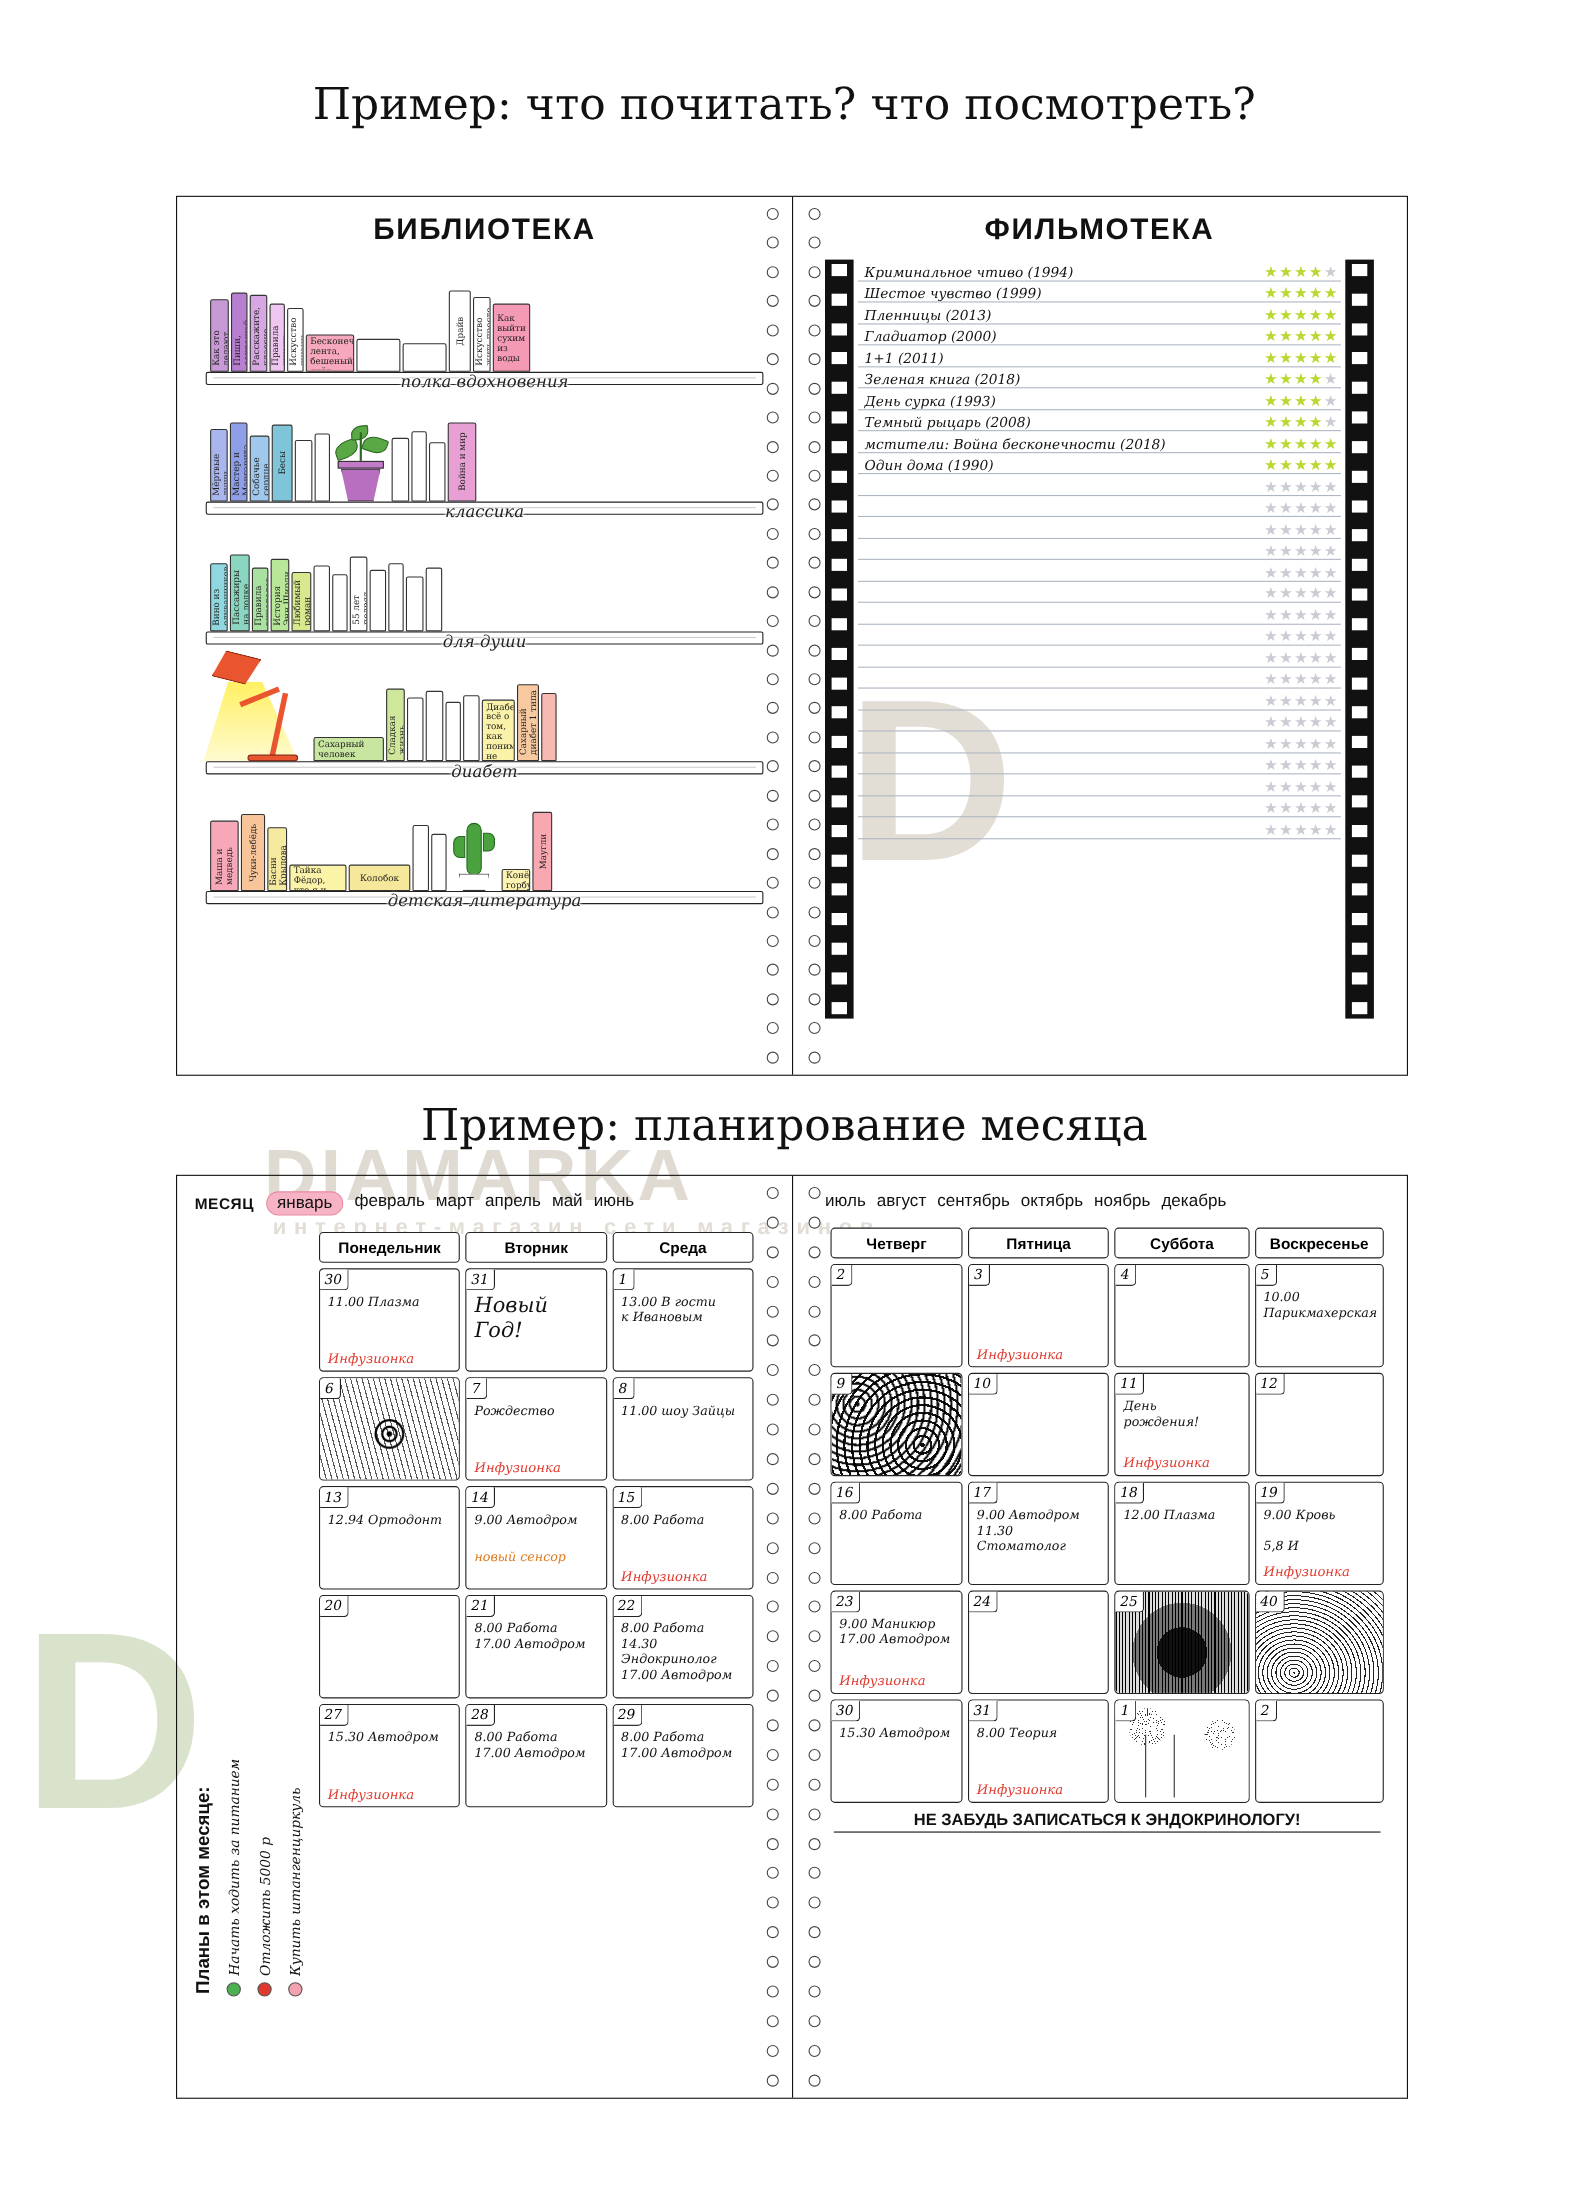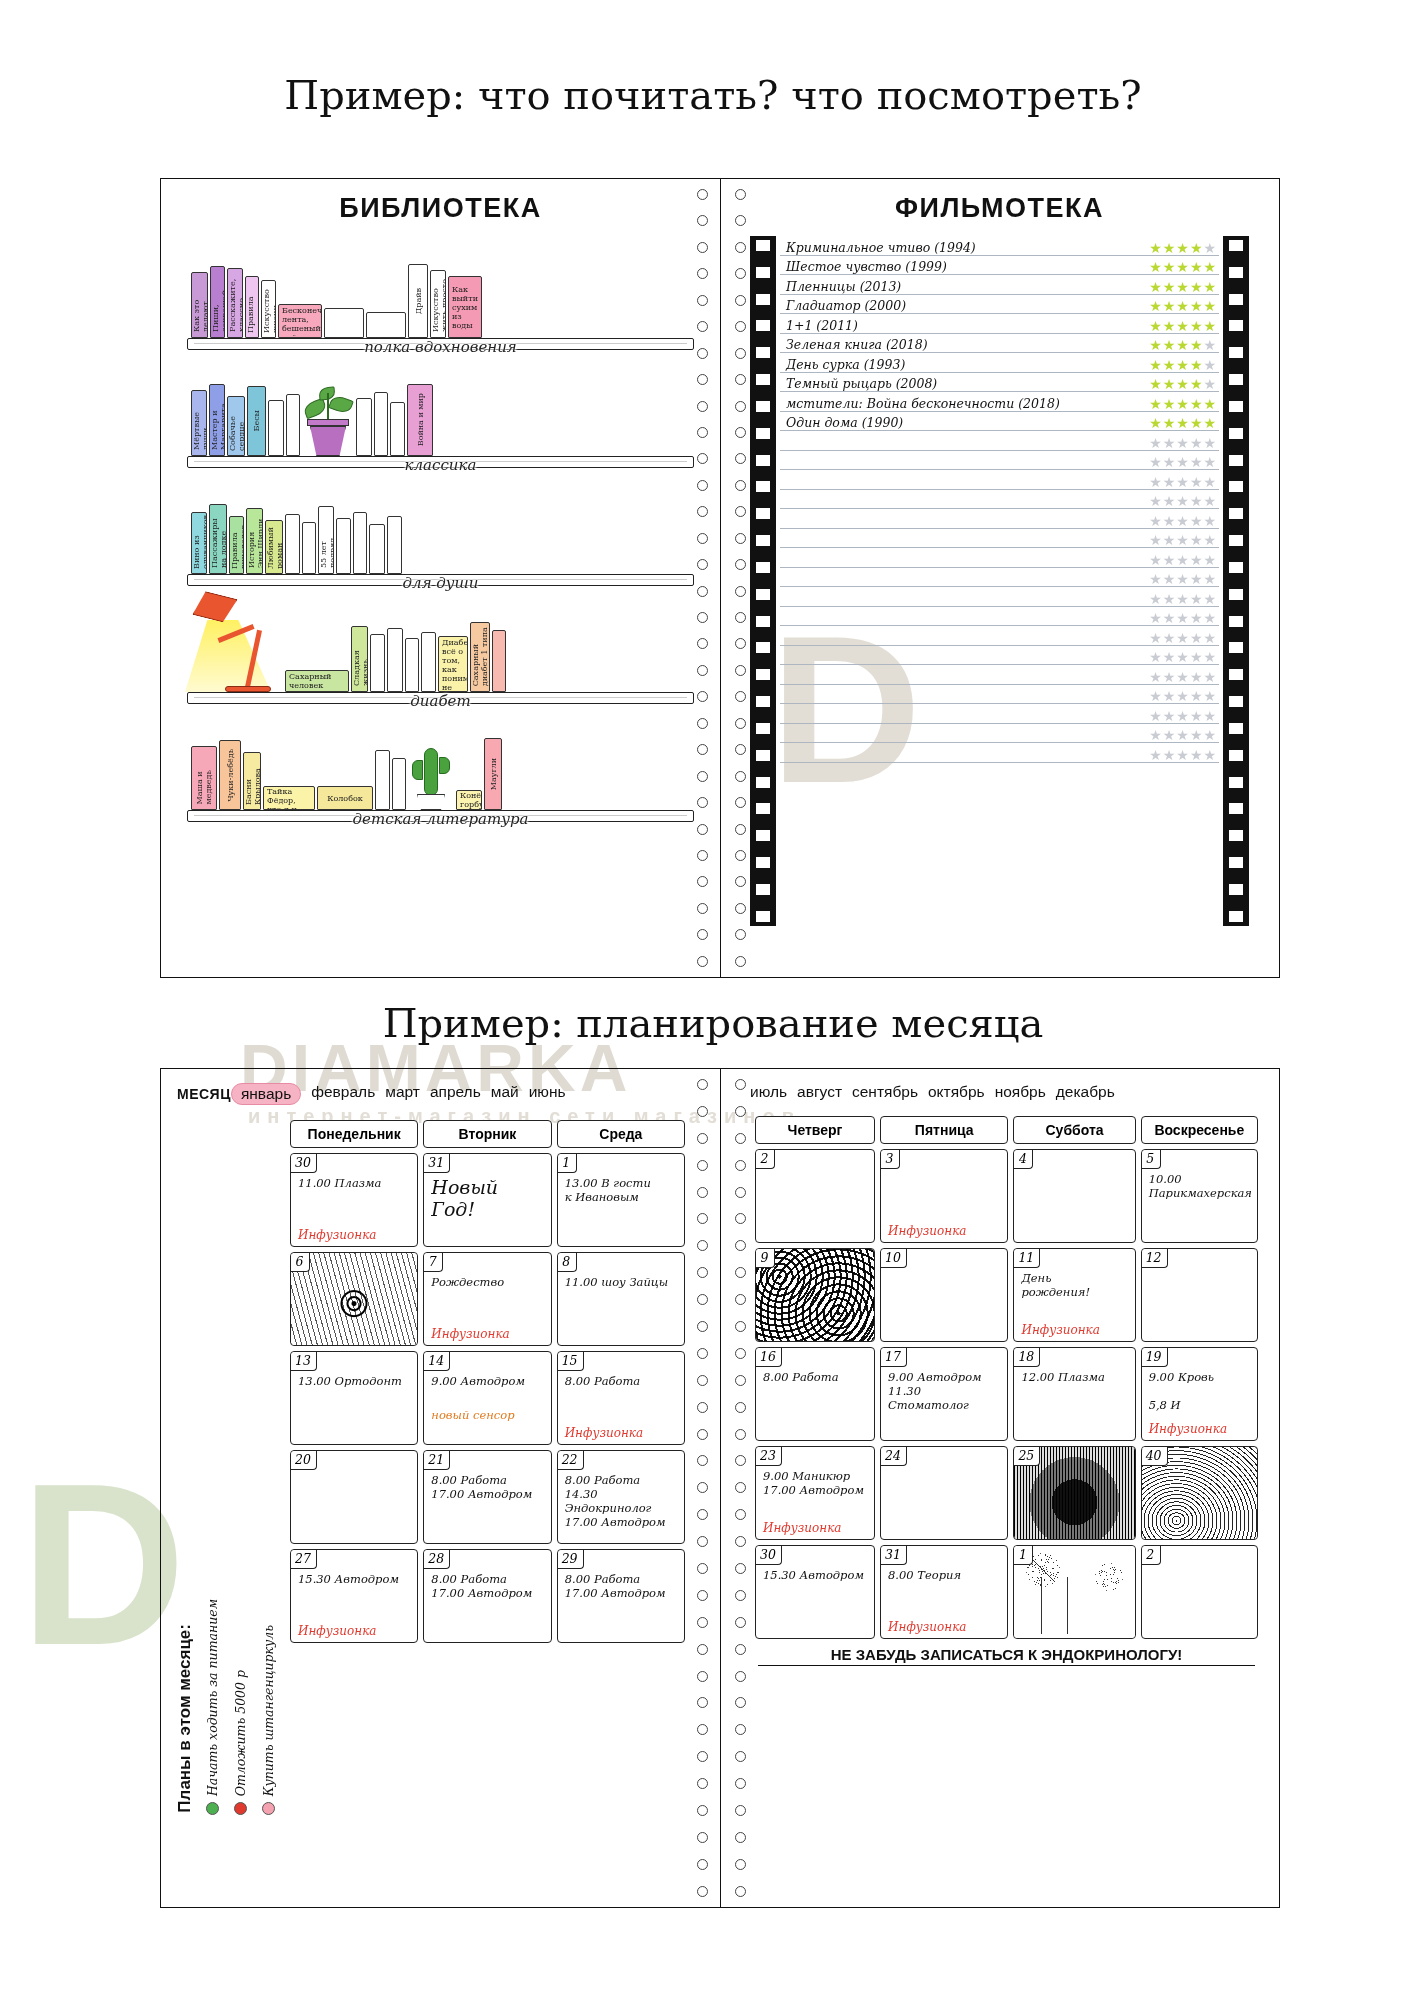--- a/index.html
+++ b/index.html
@@ -135,21 +135,21 @@
     flex:1; font-family:"DejaVu Serif", serif; font-style:italic; font-size:12.5px;
     color:#111; padding-left:6px; white-space:nowrap; overflow:hidden;
   }
   .stars { width:104px; text-align:right; font-size:14px; letter-spacing:1px; line-height:14px;
            font-family:"DejaVu Sans", sans-serif; padding-right:2px;}
   .stars .on { color:#b9d832; }
   .stars .off { color:#c9ccd2; }
 
   
   .months {
-    display:flex; gap:0; align-items:center;
+    display:flex; gap:11px; align-items:center;
     font-size:15.5px; color:#111; padding:8px 0 0 0;
   }
   .months .lbl { font-weight:bold; letter-spacing:.5px; font-size:14px;}
   .months .pill {
     background:#f6b3c4; border:1px solid #e98aa4; border-radius:12px; padding:1px 9px;
   }
   .goals { position:relative; width:108px; }
   .goals .vtitle {
     position:absolute; left:-2px; bottom:2px;
     writing-mode:vertical-rl; transform:rotate(180deg);
@@ -827,21 +827,21 @@
                   <div class="daynum">8</div>
                   <div class="notes">
                     <div>11.00 шоу Зайцы</div>
                   </div>
                 </td>
               </tr>
               <tr>
                 <td>
                   <div class="daynum">13</div>
                   <div class="notes">
-                    <div>13.00 Ортодонт</div>
+                    <div>12.94 Ортодонт</div>
                   </div>
                 </td>
                 <td>
                   <div class="daynum">14</div>
                   <div class="notes">
                     <div>9.00 Автодром</div>
                   </div>
                   <div class="newsens">новый сенсор</div>
                 </td>
                 <td>

